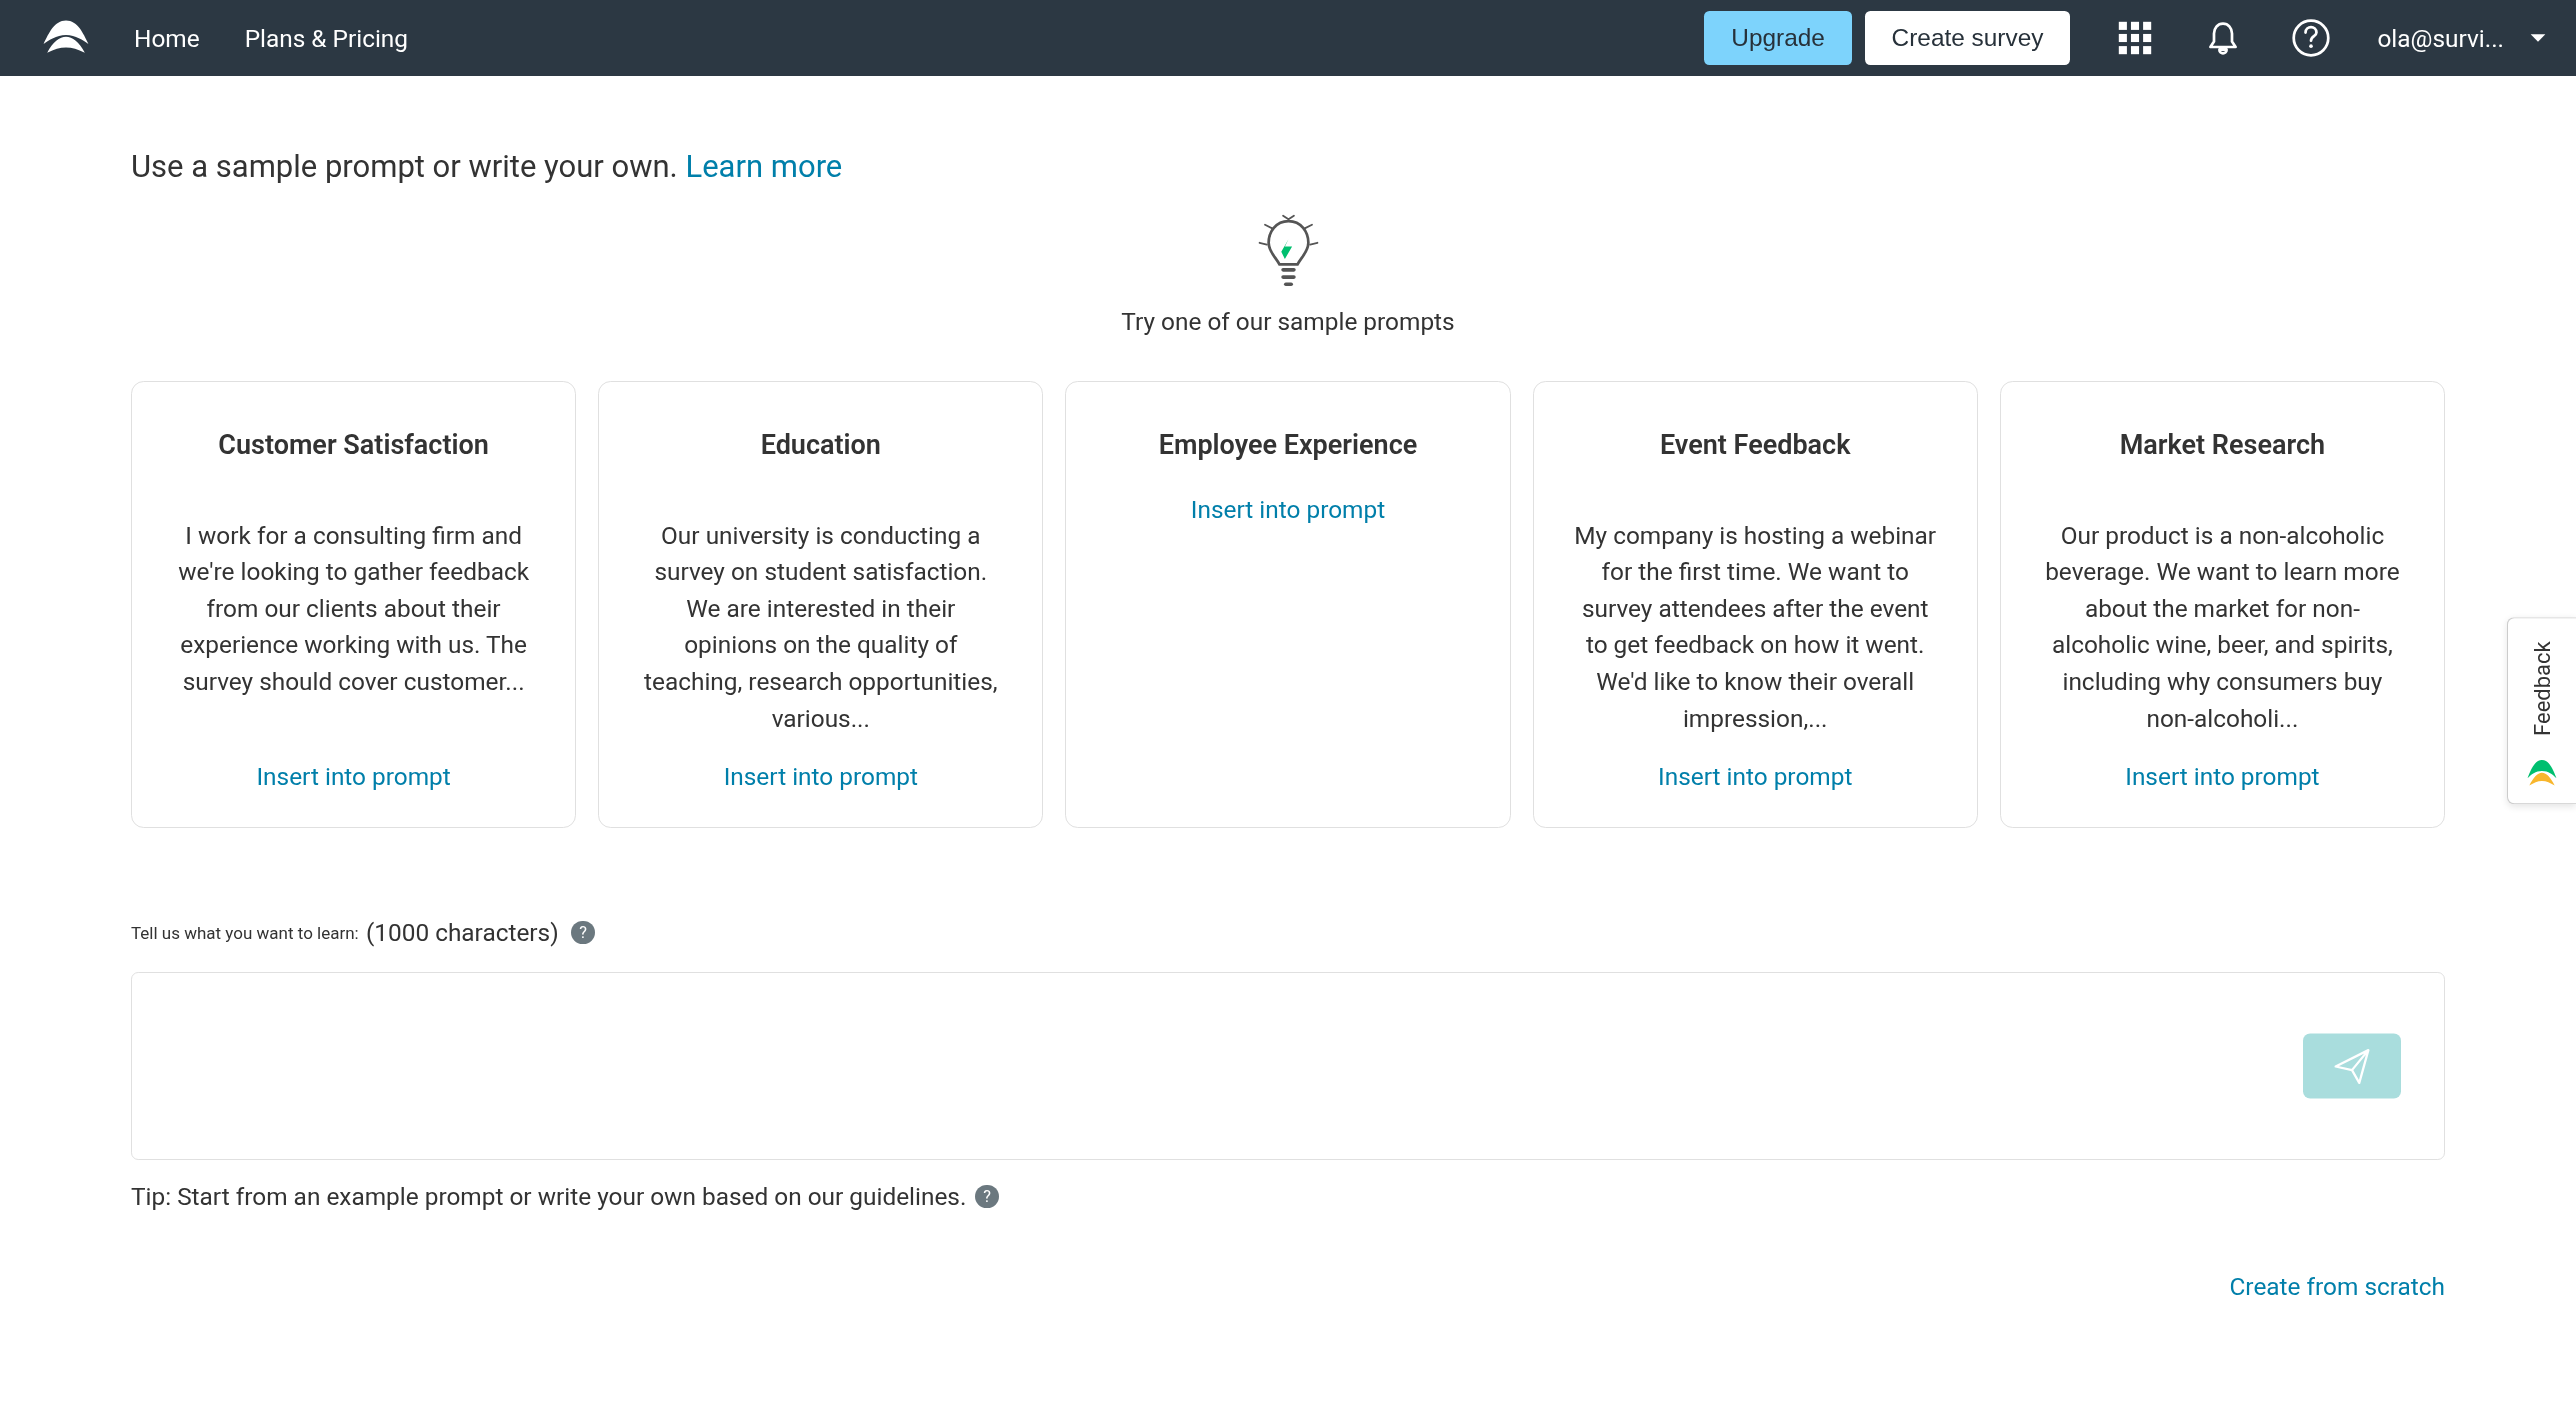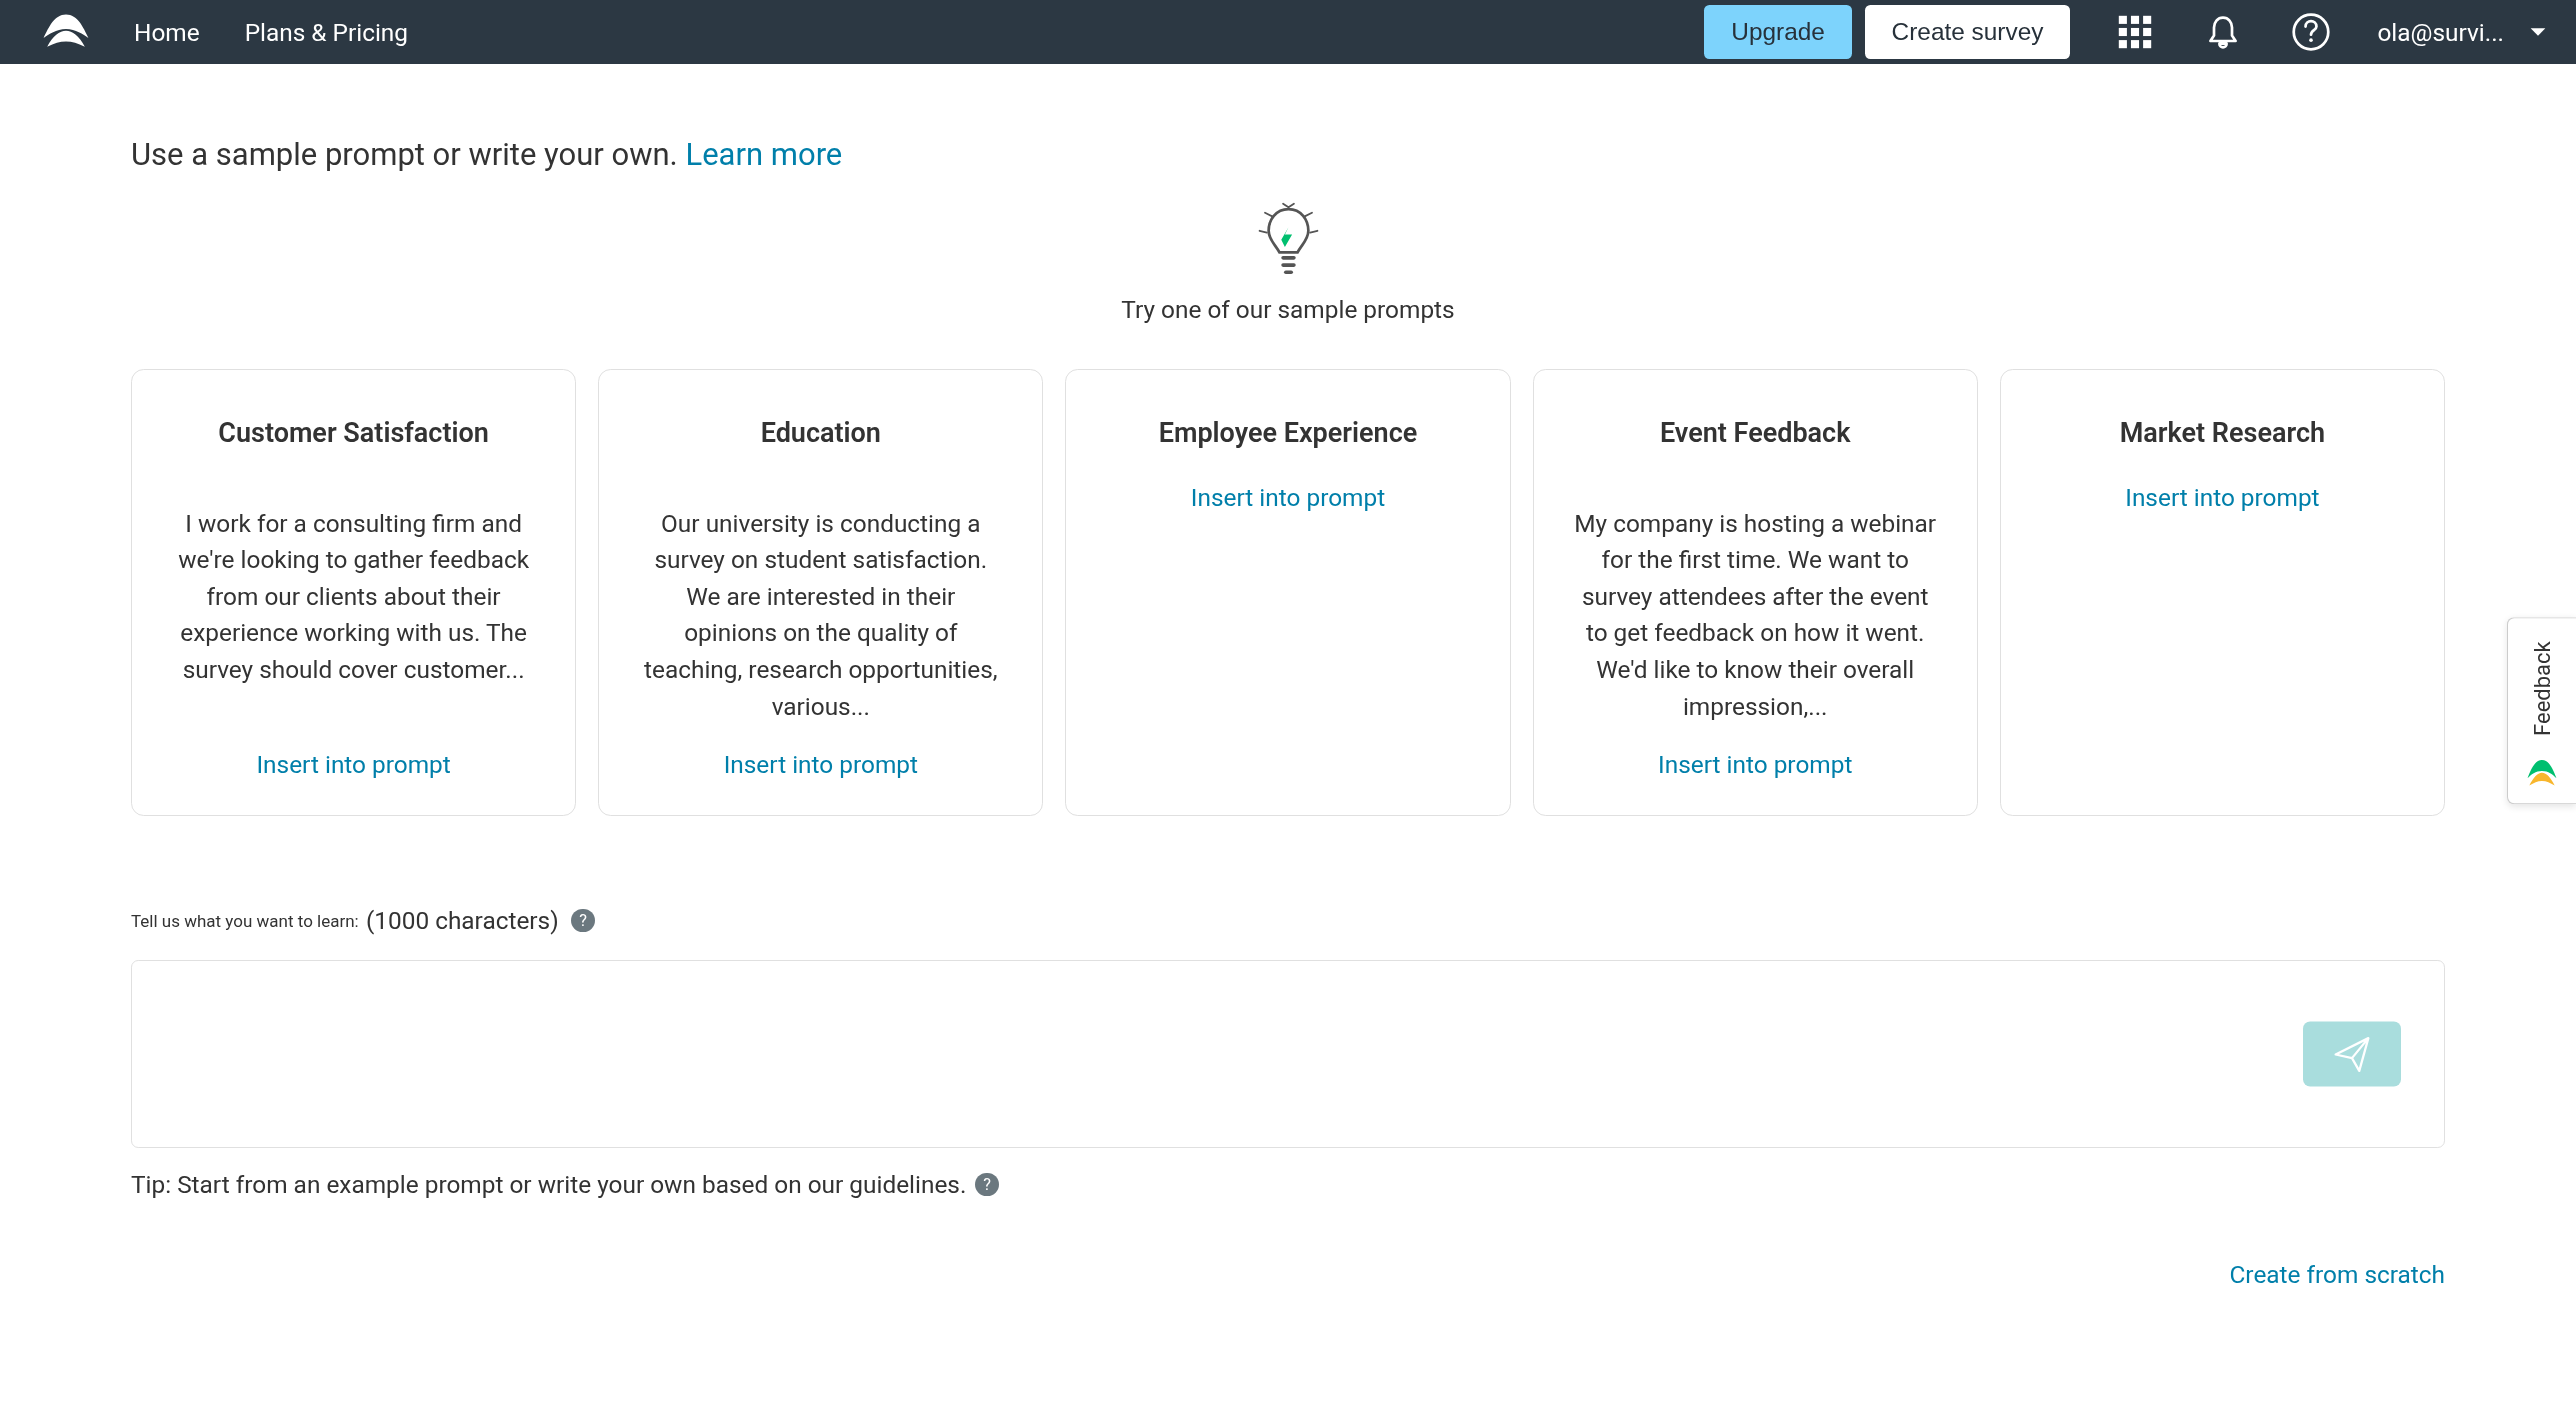--- a/index.html
+++ b/index.html
@@ -8,21 +8,21 @@
     background: #ffffff;
     color: #333;
     width: 2576px;
     height: 1421px;
     overflow: hidden;
     position: relative;
   }
 
   
   .header {
-    height: 64px;
+    height: 76px;
     background: #2c3843;
     display: flex;
     align-items: center;
     padding: 0 27px 0 38px;
     color: #ffffff;
   }
   .header .logo { margin-right: 40px; }
   .header .logo svg { display: block; }
   .header .nav-link {
     color: #ffffff;
@@ -343,20 +343,21 @@
       <div class="card-title">Employee Experience</div>
       <div class="card-action">Insert into prompt</div>
     </div>
     <div class="card">
       <div class="card-title">Event Feedback</div>
       <div class="card-desc">My company is hosting a webinar for the first time. We want to survey attendees after the event to get feedback on how it went. We'd like to know their overall impression,...</div>
       <div class="card-action">Insert into prompt</div>
     </div>
     <div class="card">
       <div class="card-title">Market Research</div>
+      <div class="card-desc">Our product is a non-alcoholic beverage. We want to learn more about the market for non-alcoholic wine, beer, and spirits, including why consumers buy non-alcoholi...</div>
       <div class="card-action">Insert into prompt</div>
     </div>
   </div>
 
   <div class="prompt-label-row">
     <span class="prompt-label-bold">Tell us what you want to learn:</span>
     <span class="prompt-label-count">(1000 characters)</span>
     <span class="help-circle">?</span>
   </div>
 

